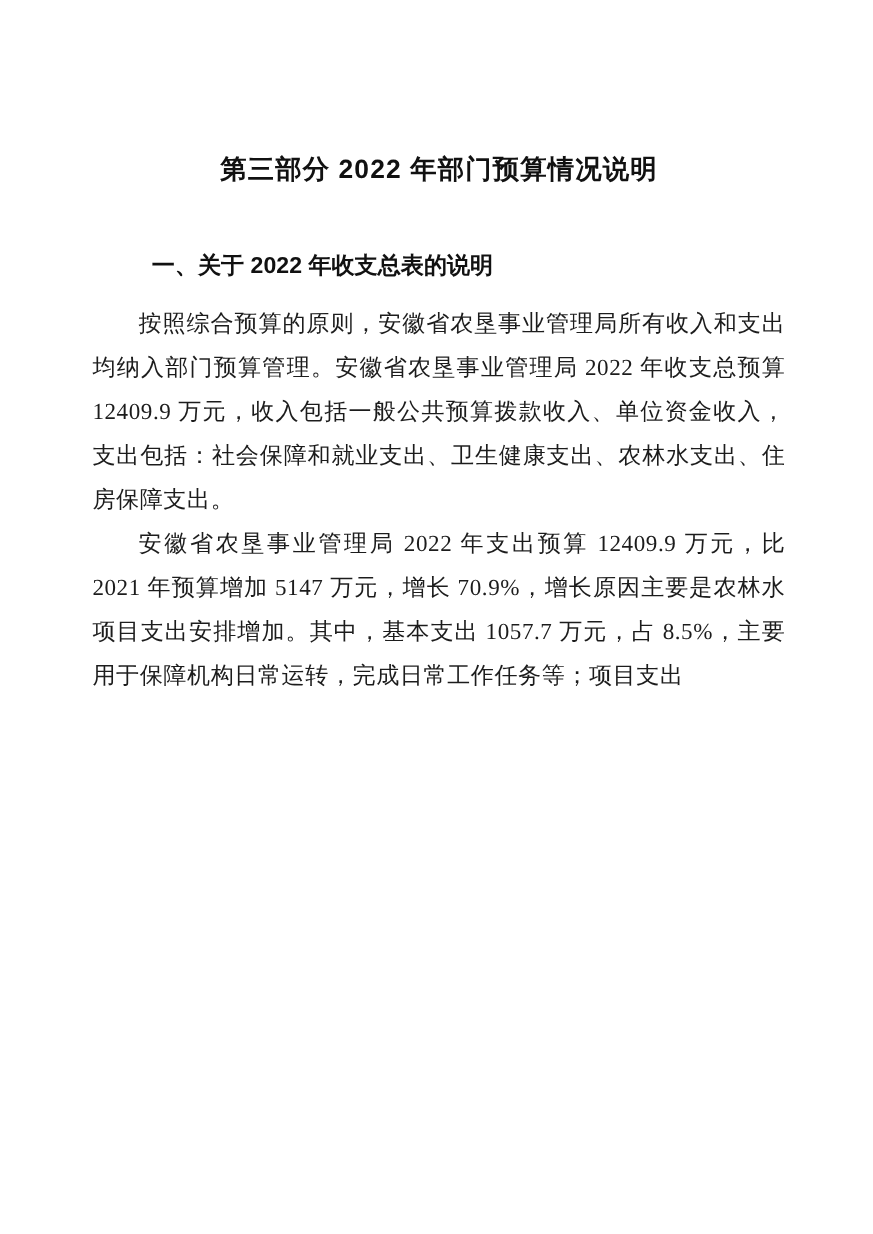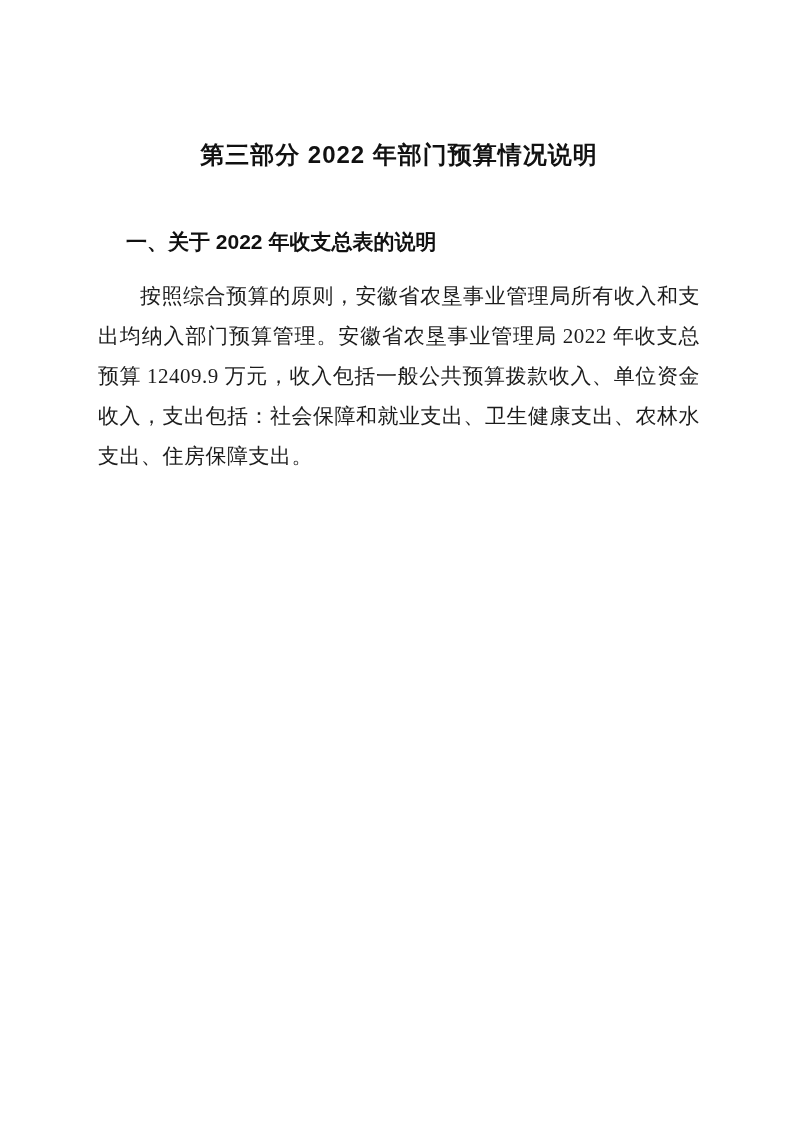--- a/index.html
+++ b/index.html
@@ -25,30 +25,30 @@
     margin: 0 0 46px 0;
     font-family: "Liberation Sans", sans-serif;
     font-weight: 700;
     font-size: 24px;
     line-height: 42px;
     text-align: center;
     color: #111111;
     letter-spacing: 1px;
   }
   .heading {
-    margin: 0;
+    margin: 12px;
     font-family: "Liberation Sans", sans-serif;
     font-weight: 700;
     font-size: 21px;
     line-height: 40px;
     text-indent: 2em;
     color: #111111;
   }
   .para {
-    margin: 14px;
+    margin: 0;
     font-family: "Liberation Serif", serif;
     font-size: 21px;
     line-height: 40px;
     text-indent: 2em;
     text-align: justify;
     text-align-last: left;
     letter-spacing: 0.5px;
     color: #1c1c1c;
   }
   .page-number {
@@ -71,16 +71,17 @@
 
     <section>
       <h2 class="heading">一、关于 2022 年收支总表的说明</h2>
       <p class="para">按照综合预算的原则，安徽省农垦事业管理局所有收入和支出均纳入部门预算管理。安徽省农垦事业管理局 2022 年收支总预算 12409.9 万元，收入包括一般公共预算拨款收入、单位资金收入，支出包括：社会保障和就业支出、卫生健康支出、农林水支出、住房保障支出。</p>
     </section>
 
     <section>
     </section>
 
     <section>
+      <p class="para">安徽省农垦事业管理局 2022 年支出预算 12409.9 万元，比 2021 年预算增加 5147 万元，增长 70.9%，增长原因主要是农林水项目支出安排增加。其中，基本支出 1057.7 万元，占 8.5%，主要用于保障机构日常运转，完成日常工作任务等；项目支出</p>
     </section>
   </div>
 
 </div>
 
 </body></html>

